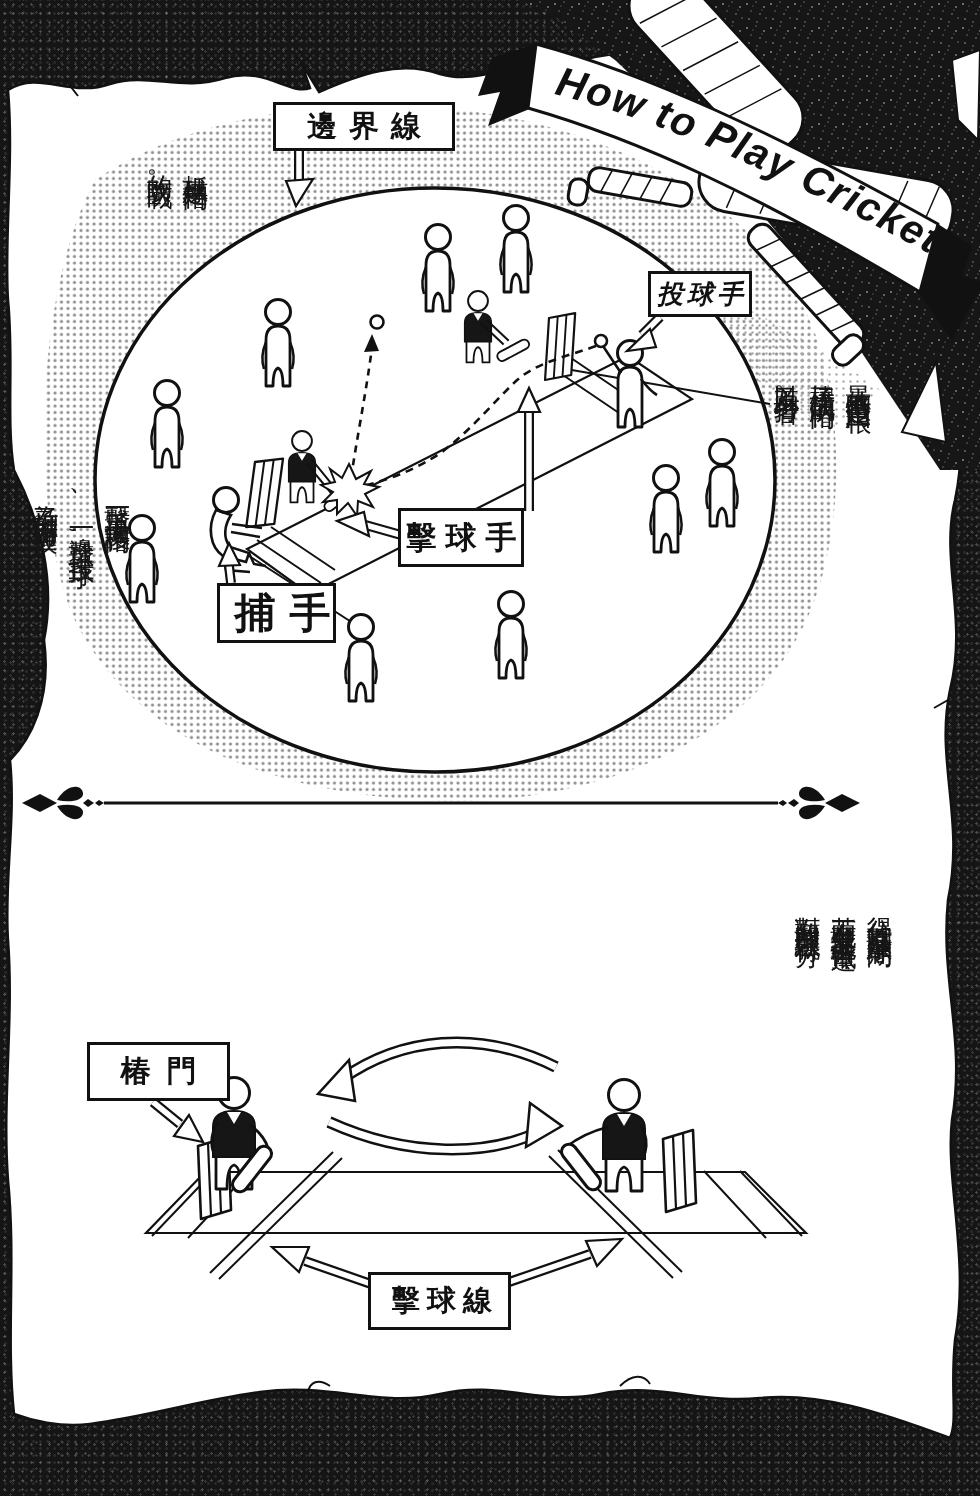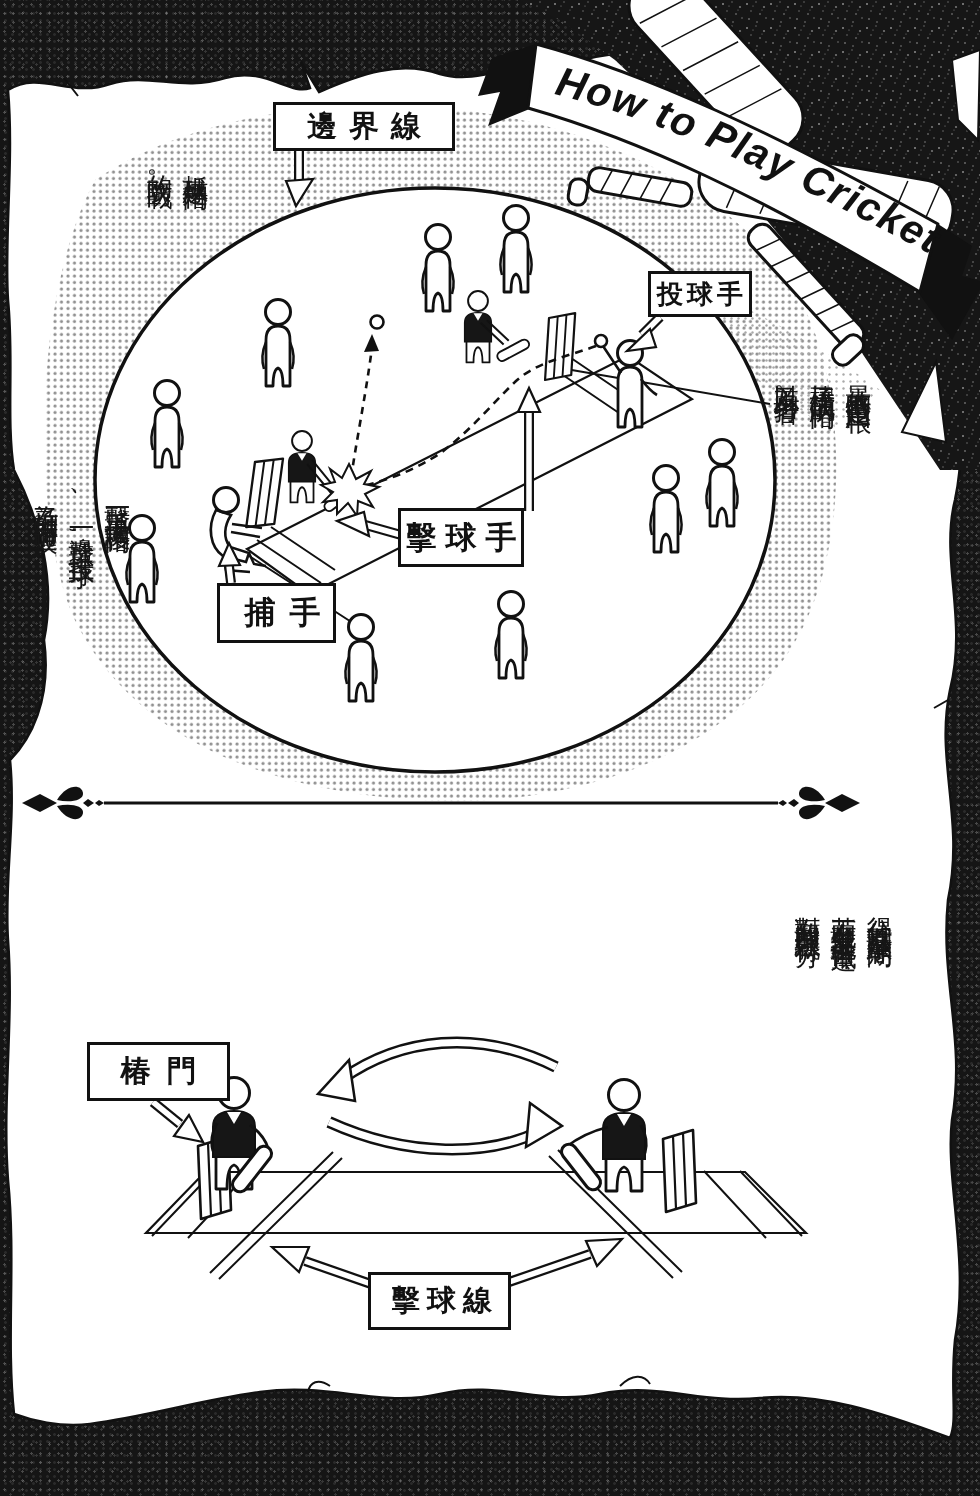--- a/index.html
+++ b/index.html
@@ -14,23 +14,23 @@
     background-position:0 0,4px 6px,2px 3px;
     font-family:"Liberation Sans", sans-serif;color:#111;
   }
   #art{position:absolute;left:0;top:0;z-index:1;}
   .label-box{
     position:absolute;background:#fff;border:3px solid #111;z-index:3;
     display:flex;align-items:center;justify-content:center;
     font-weight:bold;color:#111;box-sizing:border-box;white-space:nowrap;
   }
   .lb-boundary{left:244px;top:102px;width:182px;height:49px;font-size:30px;letter-spacing:12px;padding-left:12px;margin-left:29px;}
-  .lb-bowler{left:648px;top:271px;width:104px;height:46px;font-size:26px;letter-spacing:4px;padding-left:4px;}
+  .lb-bowler{left:648px;top:271px;width:104px;height:46px;font-size:26px;letter-spacing:4px;padding-left:4px;font-style:italic;}
   .lb-batsman{left:398px;top:508px;width:126px;height:59px;font-size:31px;letter-spacing:9px;padding-left:9px;}
-  .lb-keeper{left:217px;top:583px;width:119px;height:60px;font-size:31px;letter-spacing:14px;padding-left:26px;}
+  .lb-keeper{left:217px;top:583px;width:119px;height:60px;font-size:41px;letter-spacing:14px;padding-left:26px;}
   .lb-wicket{left:87px;top:1042px;width:143px;height:59px;font-size:30px;letter-spacing:16px;padding-left:16px;}
   .lb-crease{left:368px;top:1272px;width:143px;height:58px;font-size:29px;letter-spacing:7px;padding-left:11px;}
   .vtext{
     position:absolute;z-index:2;writing-mode:vertical-rl;text-orientation:mixed;
     font-size:26px;line-height:36px;letter-spacing:3px;color:#161616;
     white-space:pre-line;font-weight:500;
   }
   .vt-intro{left:142px;top:154px;width:72px;height:210px;}
   .vt-feature{left:769px;top:364px;width:108px;height:330px;}
   .vt-attack{left:28px;top:485px;width:108px;height:340px;}

